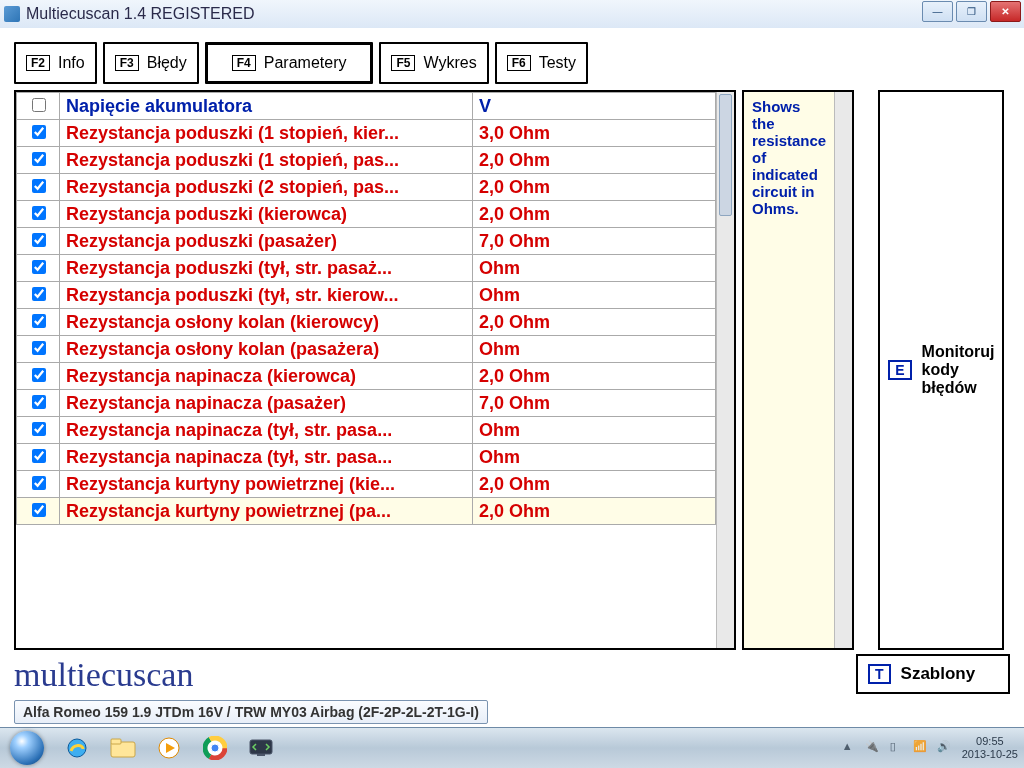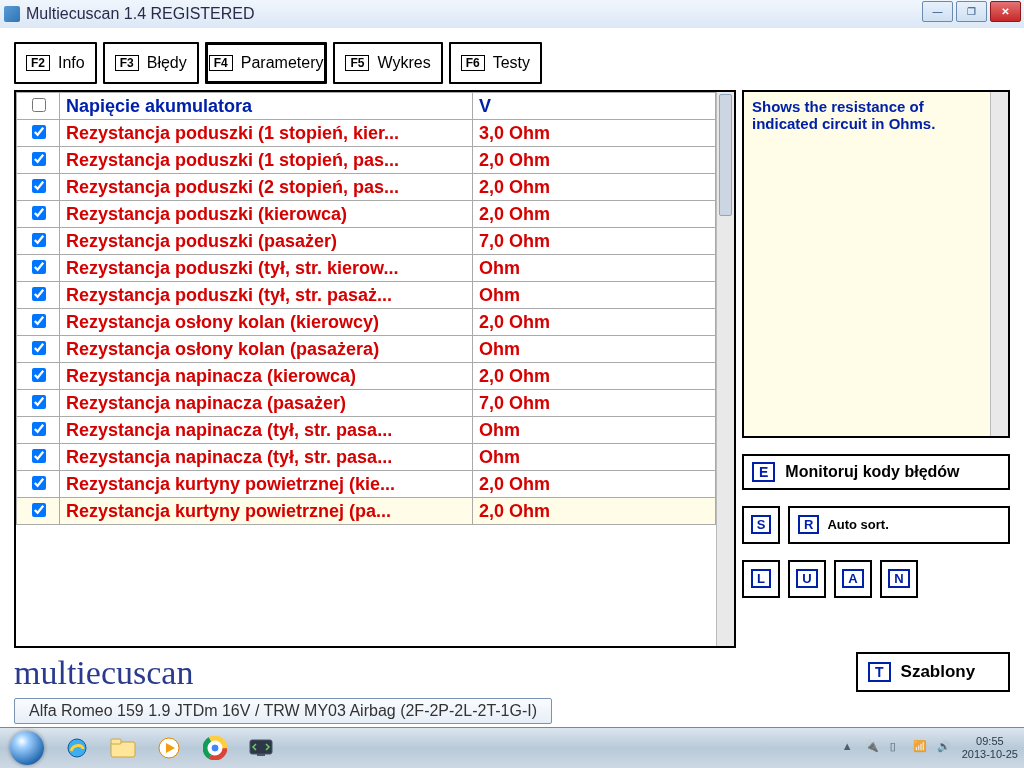--- a/index.html
+++ b/index.html
@@ -7,52 +7,52 @@
   .titlebar{height:28px;background:linear-gradient(#f0f6fc,#dce8f6);border-bottom:1px solid #9fb8d4;display:flex;align-items:center;padding:0 4px;position:relative;}
   .titlebar .app-icon{width:16px;height:16px;background:linear-gradient(135deg,#5b9bd5,#2e75b6);border-radius:2px;margin-right:6px;}
   .titlebar .title{color:#2a2a4a;font-size:16px;}
   .winbtns{position:absolute;right:0;top:0;display:flex;}
   .winbtn{width:29px;height:19px;margin-top:1px;margin-right:3px;border:1px solid #6a8bb0;border-radius:2px;background:linear-gradient(#e8f1fb,#cfe0f3);display:flex;align-items:center;justify-content:center;font-size:10px;color:#274e7a;cursor:default;}
   .winbtn.close{background:linear-gradient(#e57373,#c62828);border-color:#8c1a1a;color:#fff;font-weight:bold;}
   
   .app{position:absolute;top:28px;left:0;right:0;bottom:40px;display:flex;flex-direction:column;background:#fff;}
   .tabs{display:flex;gap:6px;padding:14px 14px 0 14px;}
   .tab{background:#fff;border:2px solid #000;border-bottom:2px solid #000;border-radius:1px;padding:6px 10px;display:flex;align-items:center;gap:8px;font-size:16px;color:#000;cursor:default;height:26px;}
-  .tab.active{border-width:3px;padding:5px 1px;}
+  .tab.active{border-width:3px;padding:5px 24px;}
   .tab .fkey{border:1px solid #000;padding:1px 4px;font-size:12px;font-weight:bold;line-height:1;}
   .content{flex:1;display:flex;padding:6px 14px 4px 14px;gap:6px;overflow:hidden;}
   .leftcol{flex:1;border:2px solid #000;display:flex;}
   .param-table{flex:1;overflow-y:auto;}
   .vscroll-fake{width:17px;background:#e9e9e9;border-left:1px solid #bbb;position:relative;}
   .vscroll-fake .thumb{position:absolute;left:2px;right:2px;top:2px;height:120px;background:#ccd6e3;border:1px solid #8ea6c0;border-radius:2px;}
   table{border-collapse:collapse;width:100%;table-layout:fixed;border-radius:15px;}
   td{border:1px solid #aaa;padding:2px 6px;font-size:18px;font-weight:bold;white-space:nowrap;overflow:hidden;text-overflow:ellipsis;}
   td.chk{width:30px;text-align:center;font-weight:normal;}
   td.name{width:400px;}
   td.val{}
   tr.red td.name,tr.red td.val{color:#d50000;}
   tr.blue td.name,tr.blue td.val{color:#0020aa;}
   tr.highlight td{background:#fffde7;}
   input[type=checkbox]{width:14px;height:14px;}
-  .rightcol{width:268px;display:flex;flex-direction:column;gap:16px;}
+  .rightcol{width:268px;display:flex;flex-direction:row;gap:24px;}
   .infobox-wrap{flex:1;border:2px solid #000;display:flex;}
   .infobox{flex:1;background:#fffde7;padding:6px 8px;color:#0020aa;font-weight:bold;font-size:15px;}
   .infobox-scroll{width:17px;background:#e9e9e9;border-left:1px solid #bbb;}
   .bigbtn{border:2px solid #000;padding:6px 8px;display:flex;align-items:center;gap:10px;font-size:16px;font-weight:bold;cursor:default;}
   .bigbtn .key{border:2px solid #0020aa;color:#0020aa;padding:0 5px;font-size:14px;}
   .smallbtns{display:flex;gap:8px;}
   .sq{width:34px;height:34px;border:2px solid #000;display:flex;align-items:center;justify-content:center;}
   .sq span{border:2px solid #0020aa;color:#0020aa;font-weight:bold;font-size:13px;padding:0 4px;}
   .autosort{flex:1;border:2px solid #000;display:flex;align-items:center;gap:8px;padding:0 8px;font-weight:bold;}
   .autosort .key{border:2px solid #0020aa;color:#0020aa;padding:0 4px;font-size:13px;}
   .szablony{border:2px solid #000;padding:8px 10px;display:flex;align-items:center;gap:10px;font-weight:bold;font-size:17px;margin-left:auto;width:130px;}
   .szablony .key{border:2px solid #0020aa;color:#0020aa;padding:0 5px;font-size:14px;}
   .bottomrow{display:flex;align-items:flex-start;padding:0 14px 6px 14px;}
   .logo{font-family:"Palatino Linotype","Book Antiqua",serif;font-size:34px;color:#2a3b8f;padding:2px 0 0 0;}
-  .vehiclebar{margin:0 14px;border:1px solid #7a93b0;background:linear-gradient(#fafcff,#e7eef8);border-radius:2px;padding:3px 14px;font-size:16px;color:#333;display:inline-block;}
+  .vehiclebar{margin:0 14px;border:1px solid #7a93b0;background:linear-gradient(#fafcff,#e7eef8);border-radius:2px;padding:3px 8px;font-size:14px;color:#333;display:inline-block;font-weight:bold;}
   
   .taskbar{position:absolute;left:0;right:0;bottom:0;height:40px;background:linear-gradient(#dbe6ef,#b8c9d8 50%,#cdd9e4);border-top:1px solid #6e8aa6;display:flex;align-items:center;}
   .startbtn{width:54px;height:40px;display:flex;align-items:center;justify-content:center;}
   .orb{width:34px;height:34px;border-radius:50%;background:radial-gradient(circle at 35% 30%, #fff 0%, #9fd0ff 20%, #2a6fb5 70%, #0d3a66 100%);box-shadow:0 0 4px rgba(0,0,0,.4);position:relative;}
   .tbicon{width:40px;height:30px;margin:0 2px;border:1px solid transparent;border-radius:3px;display:flex;align-items:center;justify-content:center;}
   .tray{margin-left:auto;display:flex;align-items:center;gap:8px;padding-right:6px;color:#2b3a4a;font-size:11px;}
   .clock{text-align:center;line-height:1.2;}
   .trayicon{width:16px;height:16px;opacity:.75;}
 </style>
 </head>
@@ -122,26 +122,26 @@
                 <td class="name">Rezystancja poduszki (kierowca)</td>
                 <td class="val">2,0 Ohm</td>
               </tr>
               <tr class="red">
                 <td class="chk"><input type="checkbox" checked="" style=""></td>
                 <td class="name">Rezystancja poduszki (pasażer)</td>
                 <td class="val">7,0 Ohm</td>
               </tr>
               <tr class="red">
                 <td class="chk"><input type="checkbox" checked="" style=""></td>
+                <td class="name">Rezystancja poduszki (tył, str. pasaż...</td>
+                <td class="val"> Ohm</td>
+              </tr>
+              <tr class="red">
+                <td class="chk"><input type="checkbox" checked="" style=""></td>
                 <td class="name">Rezystancja poduszki (tył, str. kierow...</td>
-                <td class="val"> Ohm</td>
-              </tr>
-              <tr class="red">
-                <td class="chk"><input type="checkbox" checked="" style=""></td>
-                <td class="name">Rezystancja poduszki (tył, str. pasaż...</td>
                 <td class="val"> Ohm</td>
               </tr>
               <tr class="red">
                 <td class="chk"><input type="checkbox" checked="" style=""></td>
                 <td class="name">Rezystancja osłony kolan (kierowcy)</td>
                 <td class="val">2,0 Ohm</td>
               </tr>
               <tr class="red">
                 <td class="chk"><input type="checkbox" checked="" style=""></td>
                 <td class="name">Rezystancja osłony kolan (pasażera)</td>

